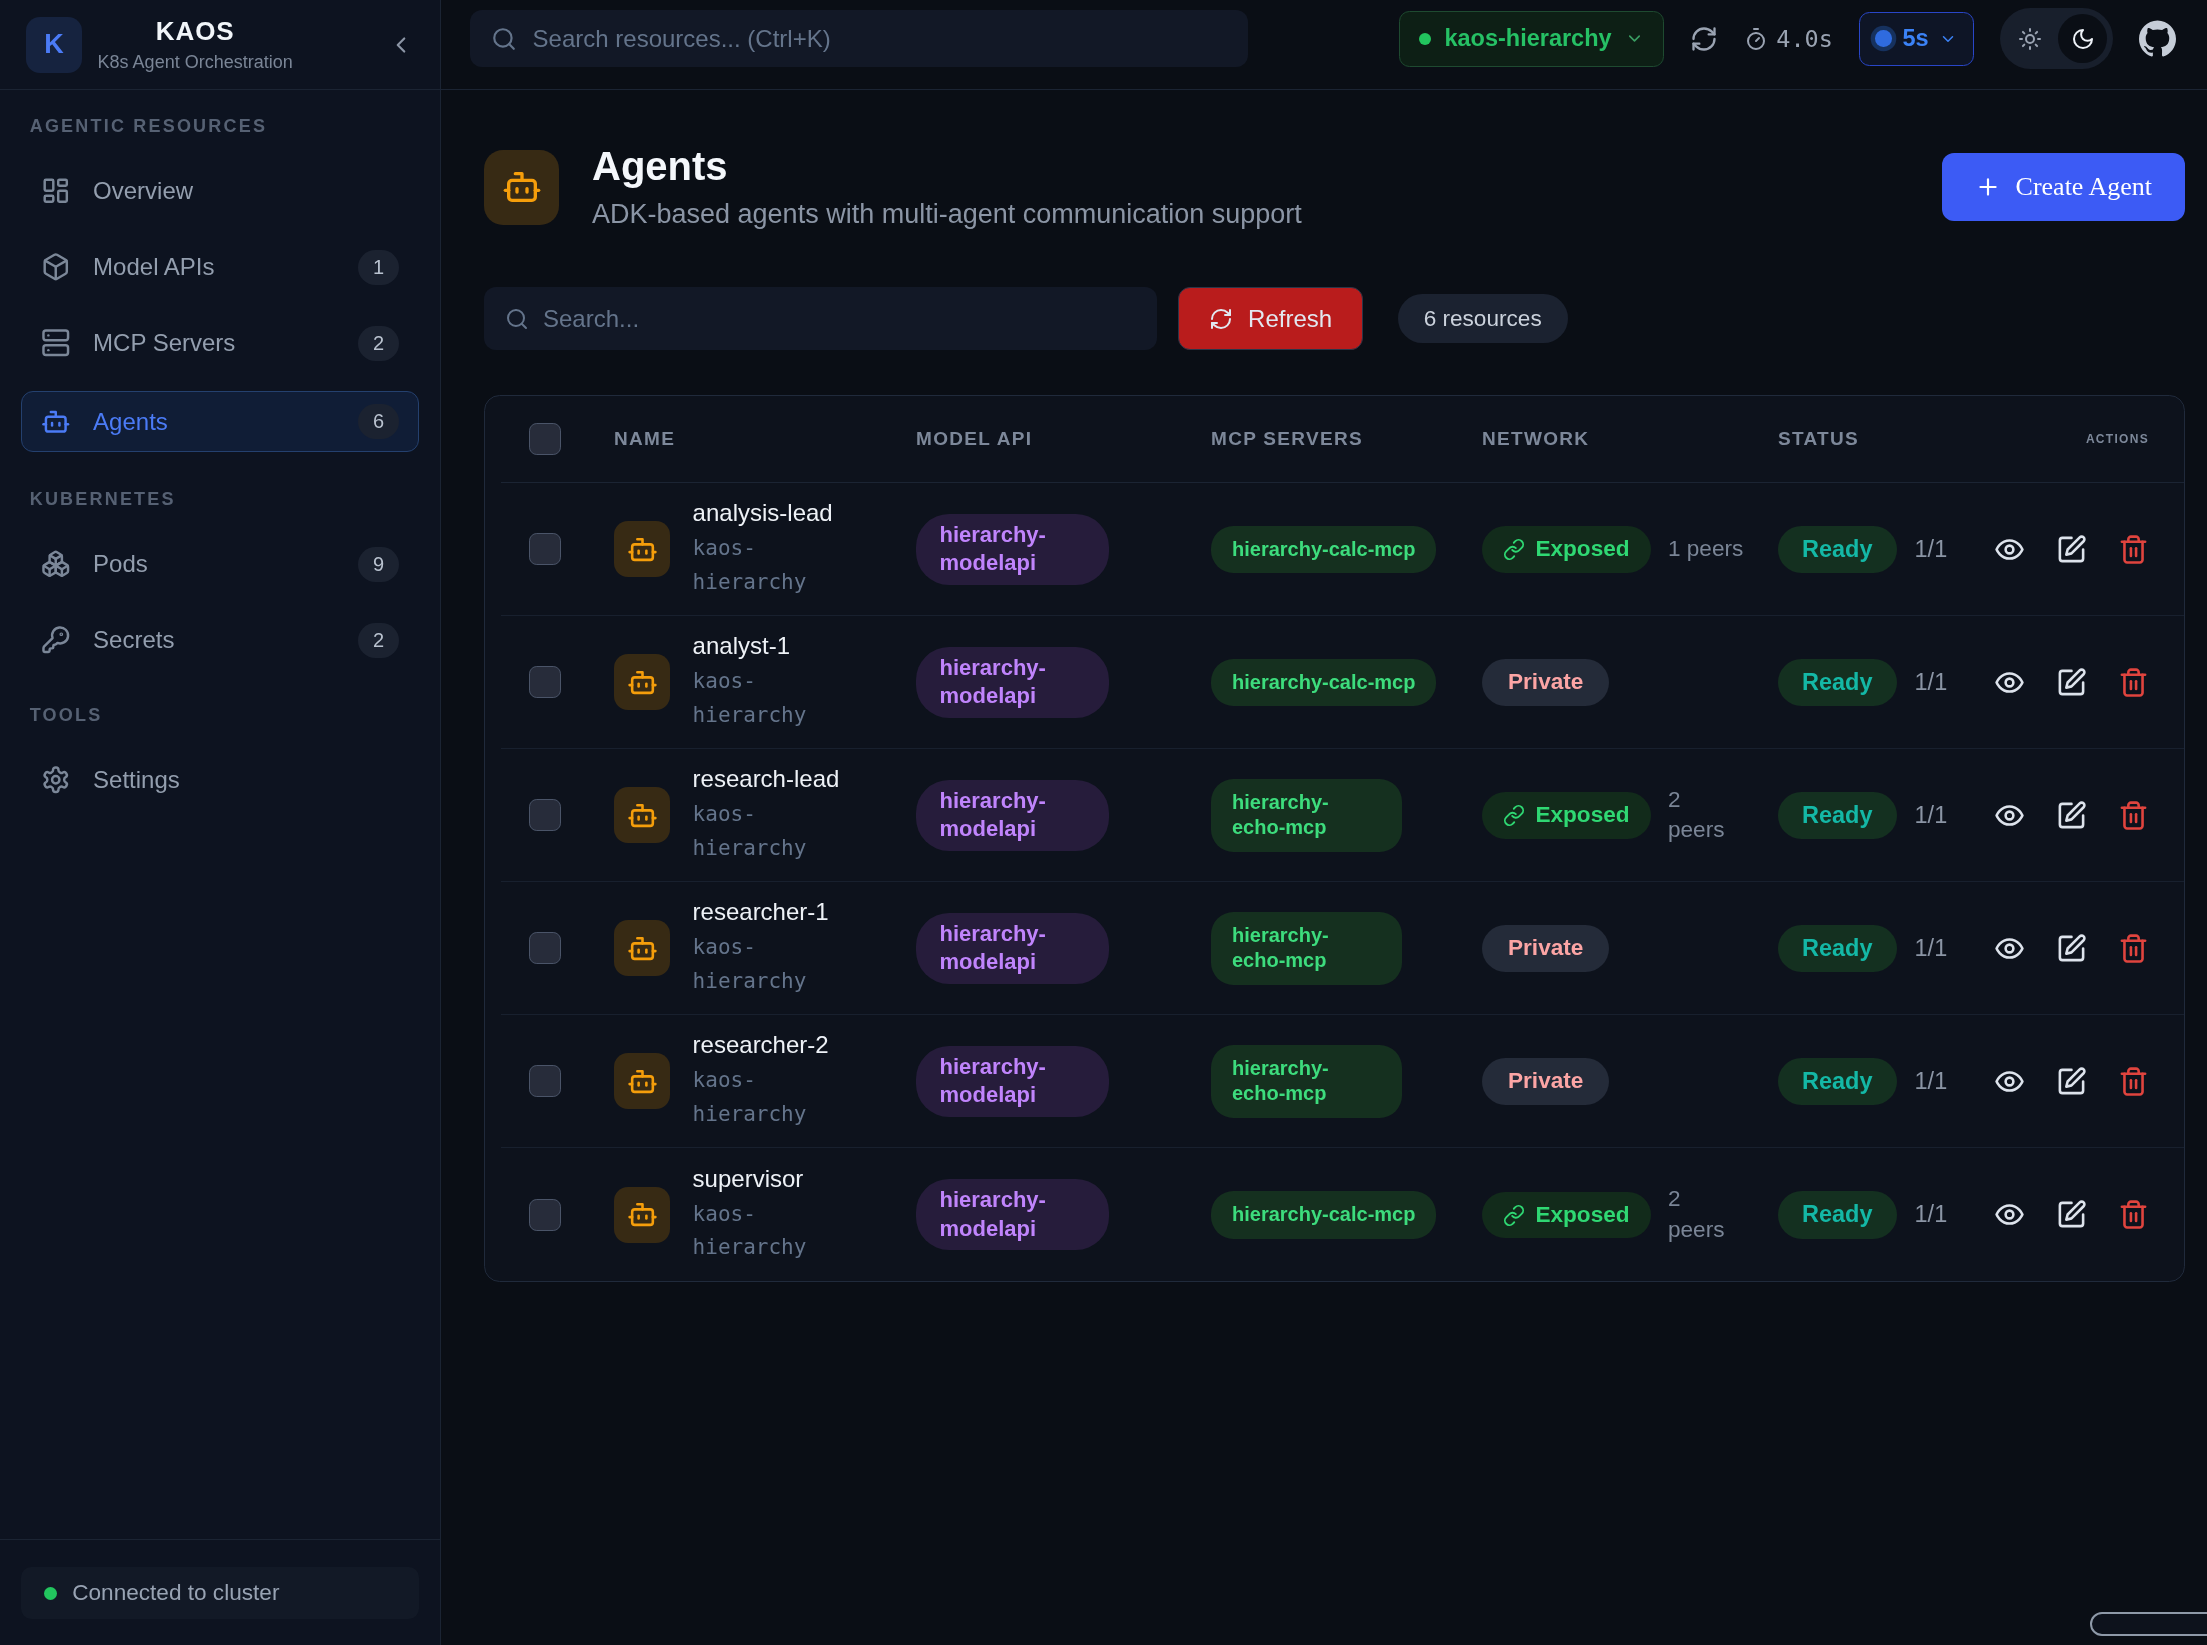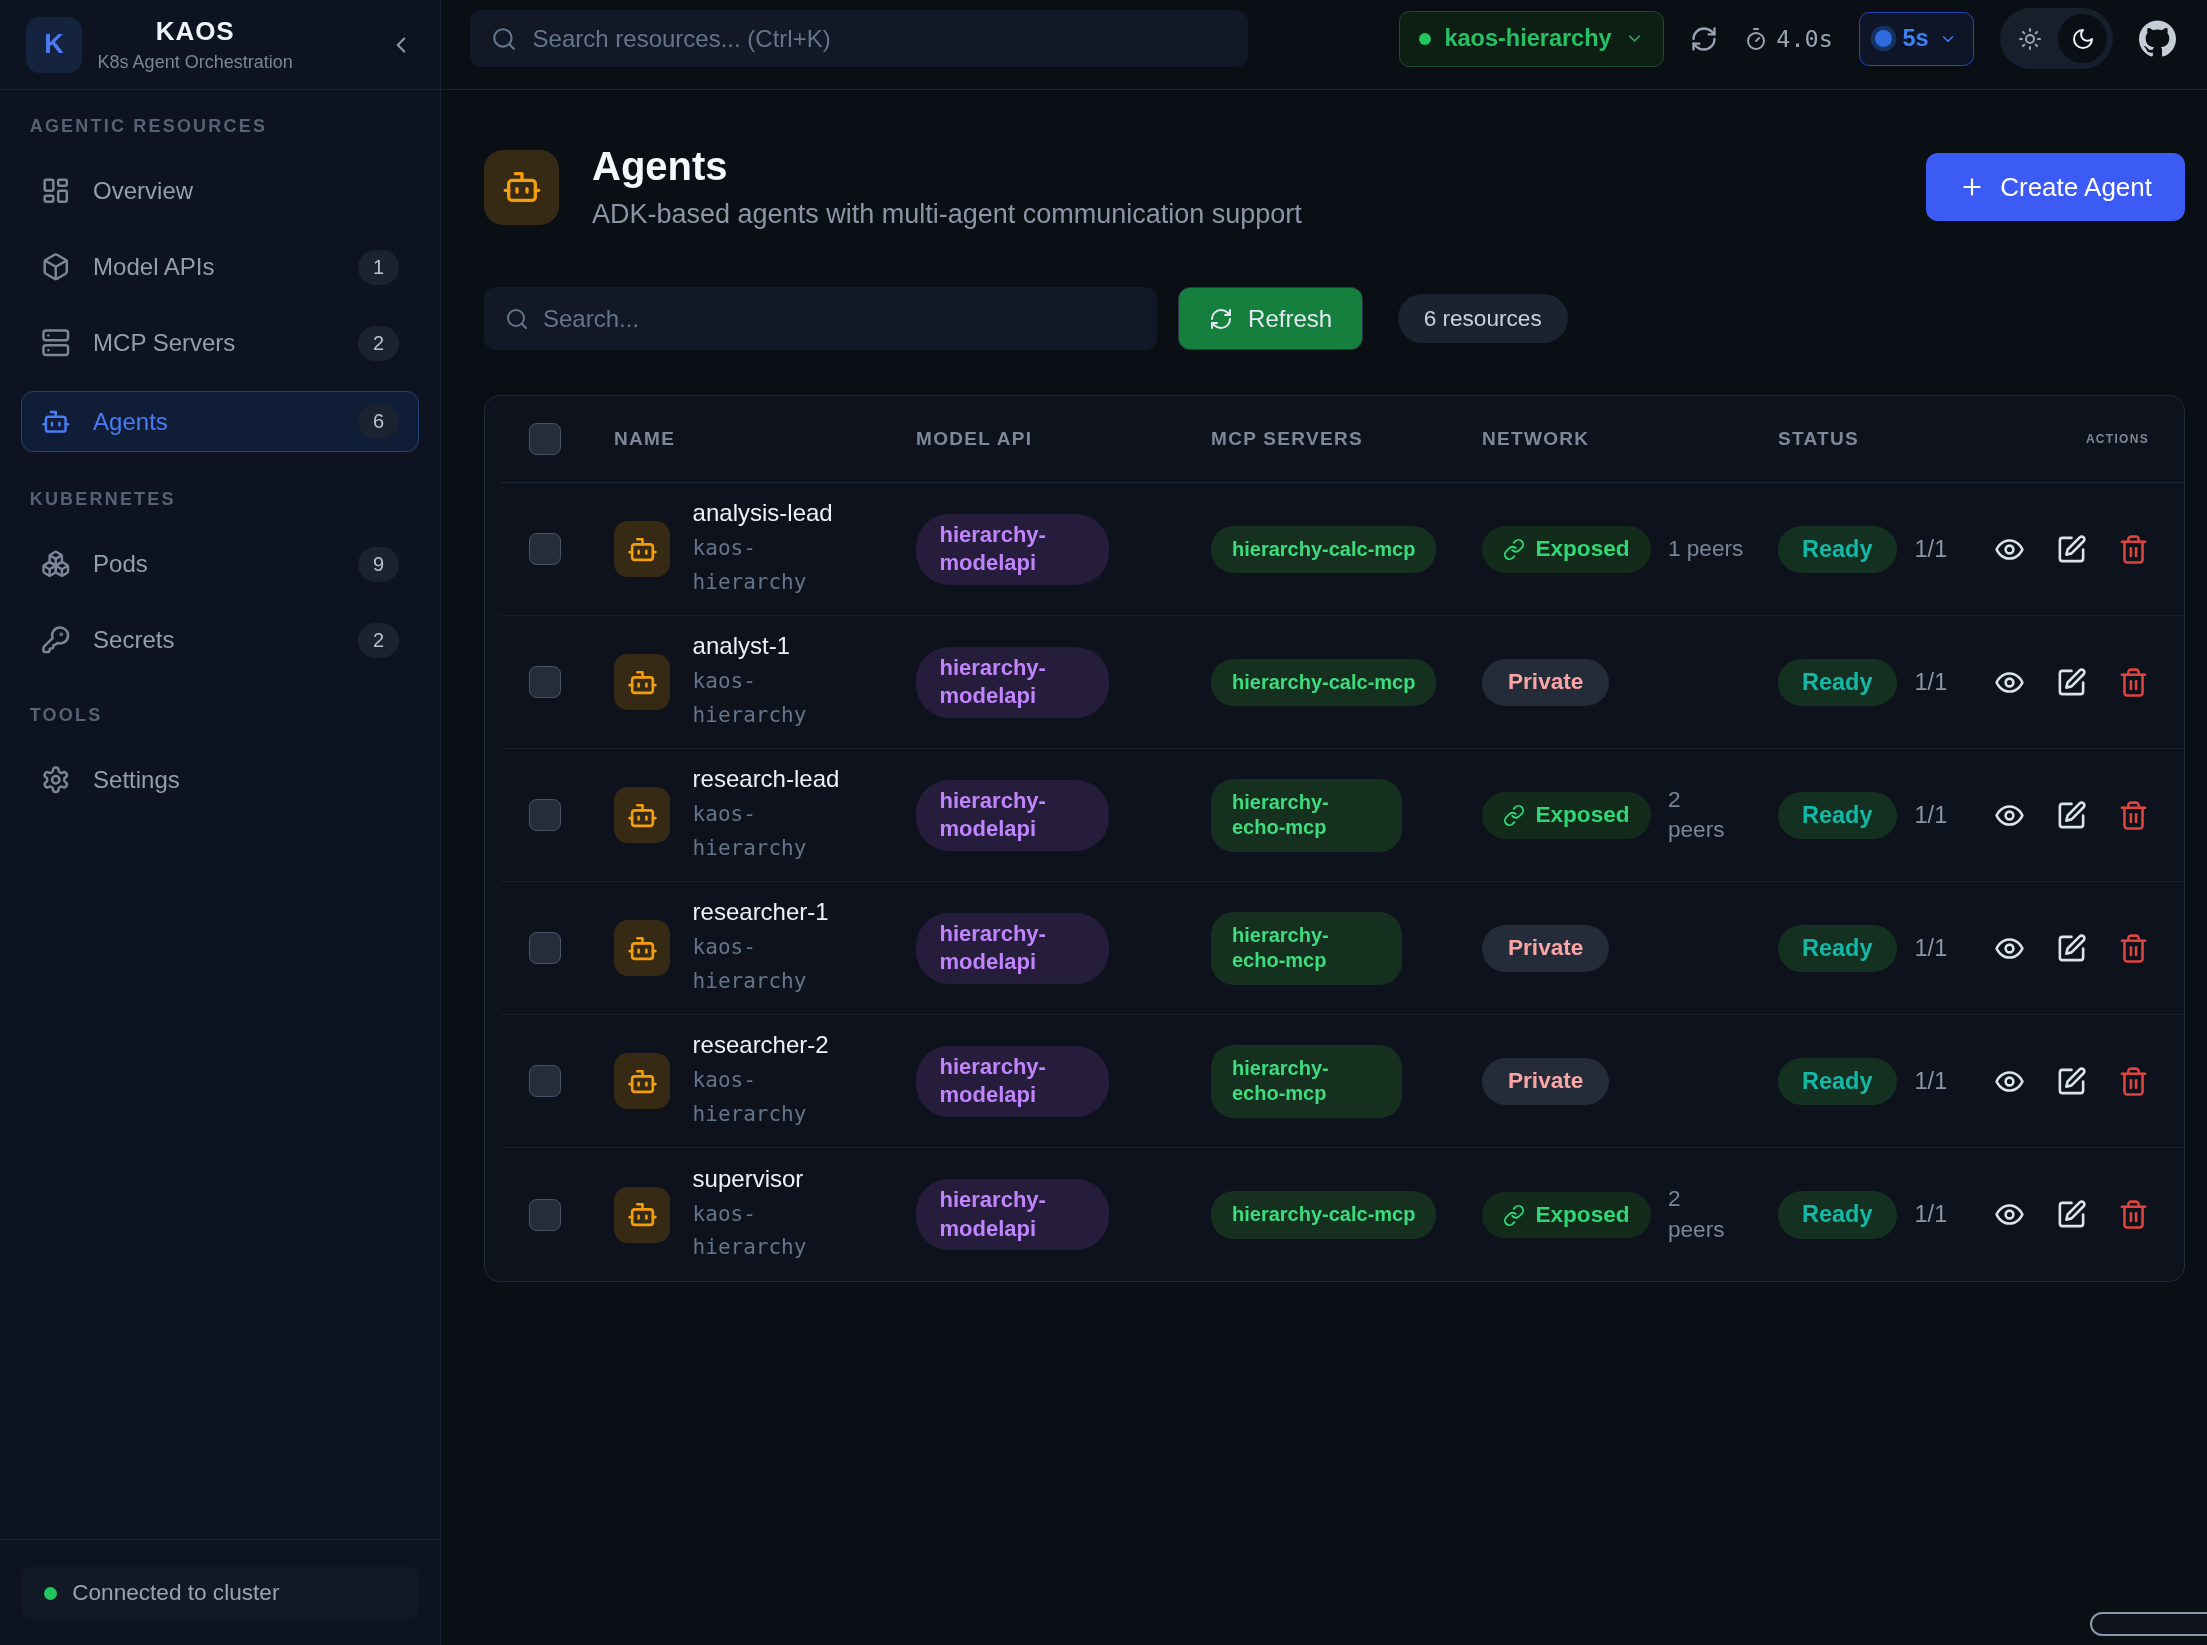--- a/index.html
+++ b/index.html
@@ -57,27 +57,27 @@
   .gh { color:#c6cdd8; cursor:pointer; }
   .gh svg { width:37px; height:37px; fill:currentColor; }
 
   
   .content { padding:54px 22px 0 43px; }
   .page-head { display:flex; align-items:center; gap:33px; }
   .page-avatar { width:75px; height:75px; border-radius:19px; background:#372a14; display:flex; align-items:center; justify-content:center; color:var(--orange,#f59e0b); }
   .page-avatar svg { width:40px; height:40px; }
   .page-title { font-size:40px; font-weight:bold; color:#f4f7fb; }
   .page-sub { font-size:27px; color:#8b95a5; margin-top:10.4px; }
-  .create-btn { margin-left:auto; height:68px; padding:12px 33px; border-radius:12px; border:none; background:var(--accent-blue,#3c5bf5); color:#fff; font-size:26px; font-family:Liberation Sans, sans-serif; display:flex; align-items:center; gap:14.8px; cursor:pointer; }
+  .create-btn { margin-left:auto; height:68px; padding:12px 33px; border-radius:12px; border:none; background:var(--accent-blue,#3c5bf5); color:#fff; font-size:26px; font-family:Liberation Serif, serif; display:flex; align-items:center; gap:14.8px; cursor:pointer; }
   .create-btn svg { width:26px; height:26px; }
 
   .toolbar { margin-top:57px; display:flex; align-items:center; }
   .t-search { width:673px; height:63px; background:#121826; border-radius:12px; display:flex; align-items:center; gap:14px; padding:0 21px; color:#64748b; }
   .t-search svg { width:24px; height:24px; }
-  .refresh-btn { margin-left:21px; height:63px; padding:0 29.5px; border-radius:12px; border:0.9px solid #2b3548; background:#15803d; color:#e2e8f0; font-size:24px; font-family:"Liberation Sans",sans-serif; display:flex; align-items:center; gap:15.6px; cursor:pointer; }
+  .refresh-btn { margin-left:21px; height:63px; padding:0 29.5px; border-radius:12px; border:0.9px solid #2b3548; background:#b91c1c; color:#e2e8f0; font-size:24px; font-family:"Liberation Sans",sans-serif; display:flex; align-items:center; gap:15.6px; cursor:pointer; }
   .refresh-btn svg { width:24px; height:24px; }
   .res-badge { margin-left:35px; height:49px; padding:0 26px; border-radius:868px; background:#1b2230; color:#cbd2dc; font-size:22.6px; display:flex; align-items:center; }
 
   
   .table-card { margin-top:45px; border:0.9px solid #202a3b; border-radius:15.6px; background:#0d121c; overflow:hidden;padding-left:16px; }
   .thead { height:87px; display:flex; align-items:center; border-bottom:0.9px solid #1b2433; color:#7d889a; font-size:19px; font-weight:700; letter-spacing:1.3px; }
   .trow { display:flex; align-items:center; height:133px; border-bottom:0.9px solid #18202e; }
   .trow:last-child { border-bottom:none; }
   .c-check { width:113px; padding-left:28px; flex-shrink:0; }
   .c-name { width:302px; flex-shrink:0; display:flex; align-items:center; }

